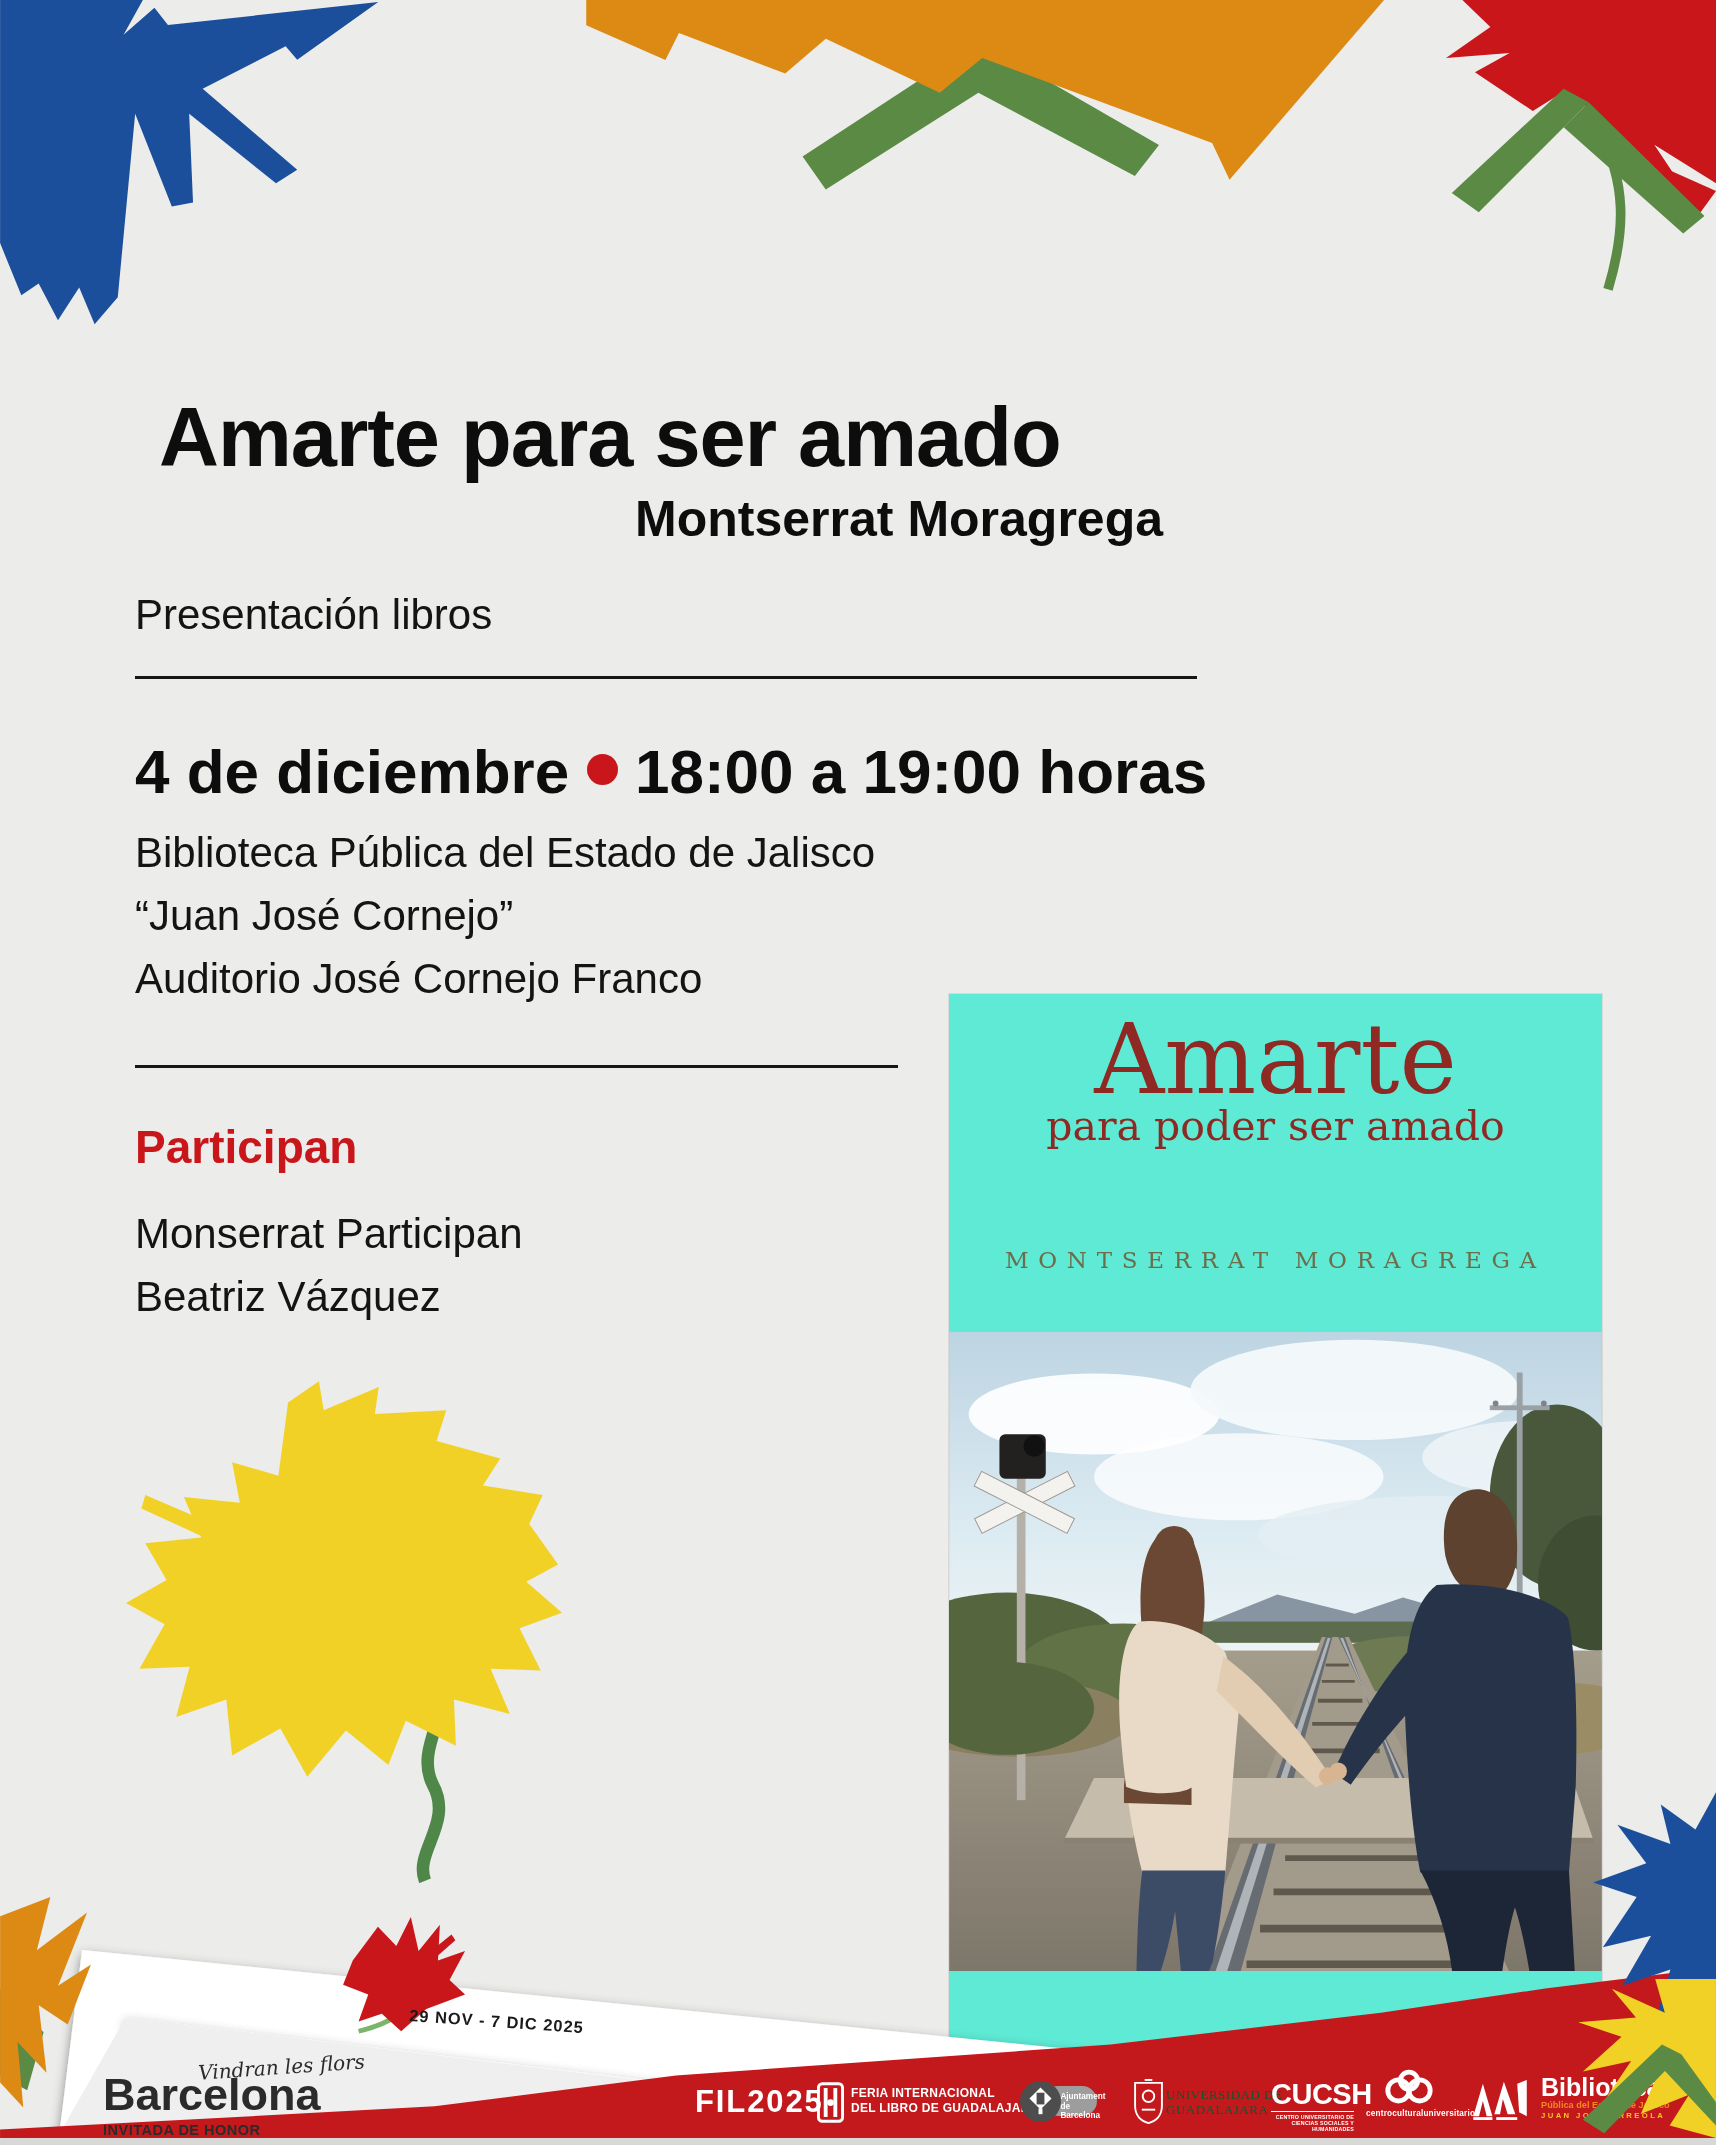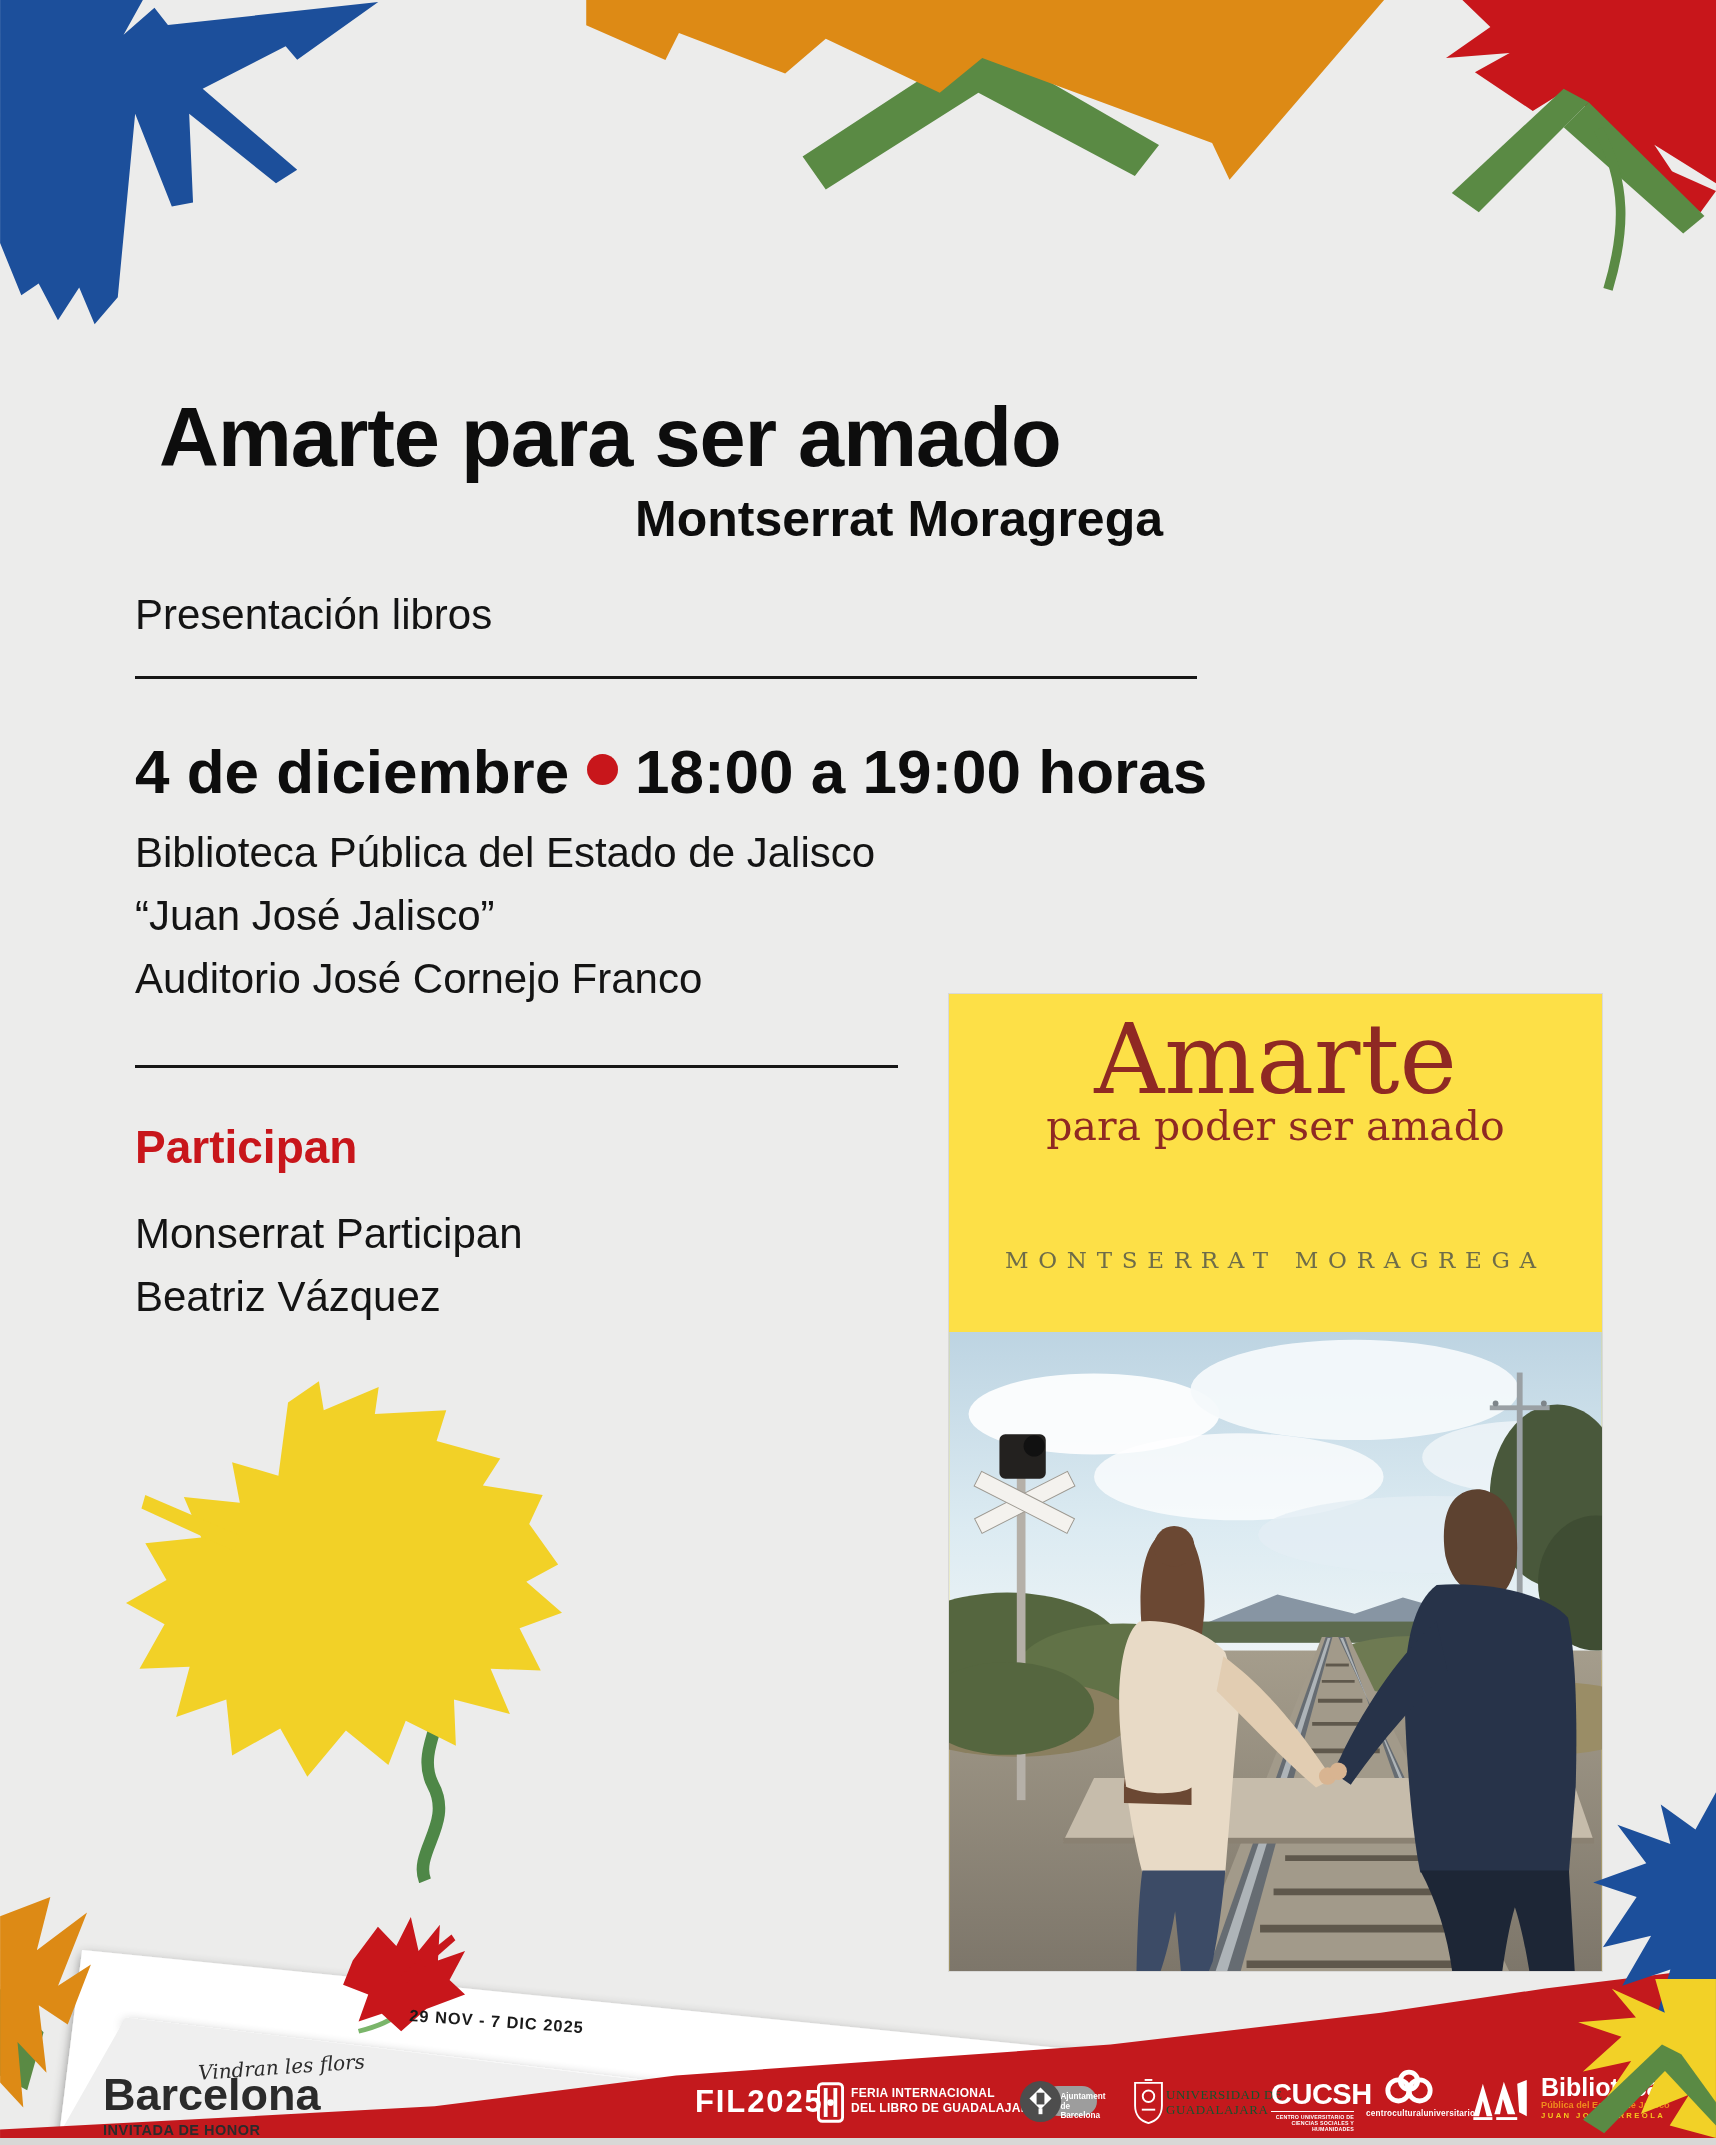--- a/index.html
+++ b/index.html
@@ -15,21 +15,21 @@
   .event-type{left:135px;top:591px;font-size:42px;color:#141414;}
   .rule{background:#161616;height:2.9px;}
   .rule1{left:135px;top:676px;width:1062px;}
   .rule2{left:135px;top:1065px;width:763px;}
   .dateline{left:135px;top:736px;font-size:62px;font-weight:bold;color:#0d0d0d;white-space:nowrap;}
   .dot{display:inline-block;width:31px;height:31px;border-radius:50%;background:#c8161b;margin:0 17.4px;vertical-align:7.7px;}
   .venue{left:135px;top:821px;font-size:42px;line-height:63px;color:#141414;}
   .participan{left:135px;top:1120px;font-size:46px;font-weight:bold;color:#c8161b;}
   .names{left:135px;top:1202px;font-size:42px;line-height:63px;color:#141414;}
   
-  .cover{left:949px;top:994px;width:653px;height:977px;background:#fde047;box-shadow:0 0 0 1px rgba(0,0,0,.08);}
+  .cover{left:949px;top:994px;width:653px;height:1152px;background:#5eead4;box-shadow:0 0 0 1px rgba(0,0,0,.08);}
   .cover-title{position:absolute;left:0;top:17.4px;width:100%;text-align:center;
     font-family:"DejaVu Serif","Liberation Serif",serif;font-size:97px;color:#8f2923;line-height:1;}
   .cover-sub{position:absolute;left:0;top:108px;width:100%;text-align:center;
     font-family:"DejaVu Serif","Liberation Serif",serif;font-size:41px;color:#8f2923;}
   .cover-author{position:absolute;left:0;top:253px;width:100%;text-align:center;
     font-family:"DejaVu Serif","Liberation Serif",serif;font-size:23px;letter-spacing:9.7px;color:#6e6c49;}
   .cover-photo{position:absolute;left:0;top:338px;width:653px;height:639px;}
   
   .fil-date{left:410px;top:2006px;font-size:16.4px;font-weight:bold;letter-spacing:1px;color:#1a1a1a;
     transform:rotate(4deg);transform-origin:left top;}
@@ -80,21 +80,21 @@
   <div class="abs subtitle">Montserrat Moragrega</div>
   <div class="abs event-type">Presentación libros</div>
   <div class="abs rule rule1"></div>
 
   <div class="abs dateline">
     <span>4 de diciembre</span><span class="dot"></span><span>18:00 a 19:00 horas</span>
   </div>
 
   <div class="abs venue">
     <div>Biblioteca Pública del Estado de Jalisco</div>
-    <div>“Juan José Jalisco”</div>
+    <div>“Juan José Cornejo”</div>
     <div>Auditorio José Cornejo Franco</div>
   </div>
 
   <div class="abs rule rule2"></div>
   <div class="abs participan">Participan</div>
   <div class="abs names">
     <div>Monserrat Participan</div>
     <div>Beatriz Vázquez</div>
   </div>
 

